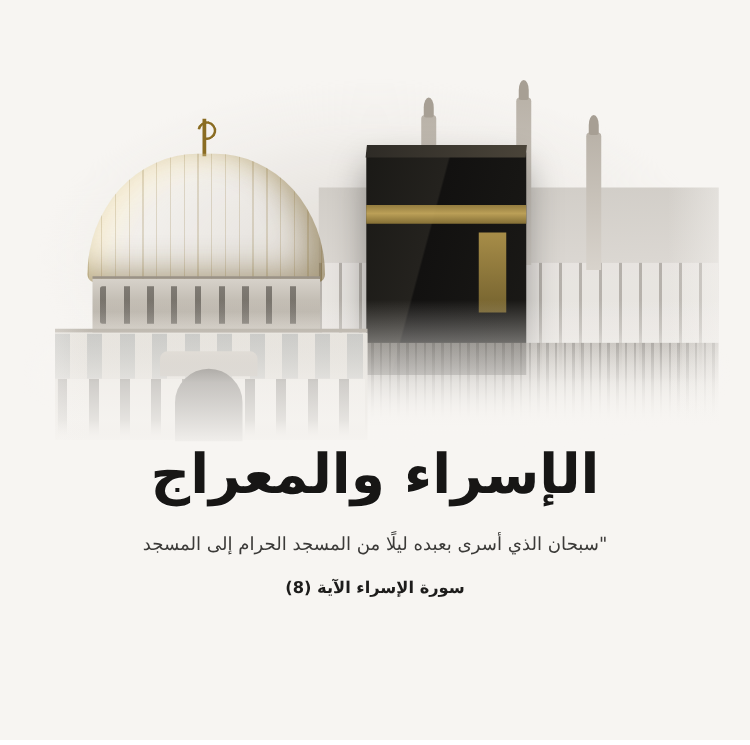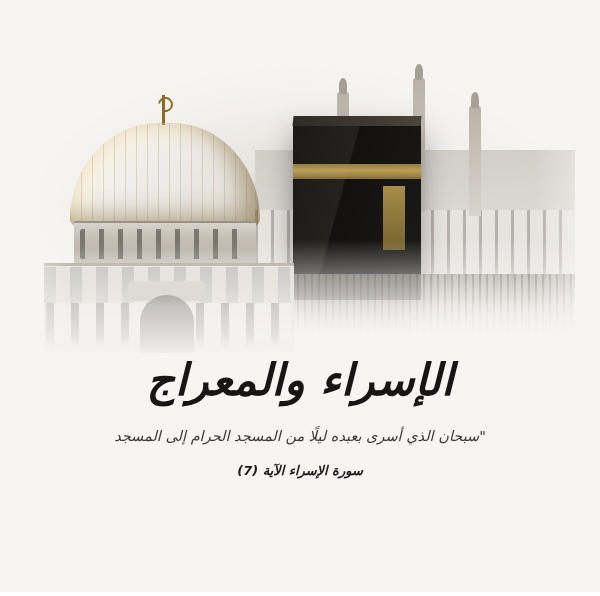--- a/index.html
+++ b/index.html
@@ -10,21 +10,20 @@
   body {
     font-family: "DejaVu Sans", sans-serif;
   }
 
   .poster {
     position: relative;
     width: 600px;
     height: 592px;
     background: #f7f5f2;
     overflow: hidden;
-    font-style: italic;
   }
 
   
   .artwork {
     position: absolute;
     left: 0;
     top: 0;
     width: 600px;
     height: 360px;
     overflow: hidden;
@@ -336,16 +335,16 @@
 
     <div class="art-fade"></div>
     <div class="art-fade-sides"></div>
   </div>
 
   <div class="text-block">
     <h1 class="headline">الإسراء والمعراج</h1>
     <div class="verse">
       <span class="verse-line">"سبحان الذي أسرى بعبده ليلًا من المسجد الحرام إلى المسجد</span>
     </div>
-    <div class="reference">سورة الإسراء الآية (7)</div>
+    <div class="reference">سورة الإسراء الآية (8)</div>
   </div>
 
 </div>
 
 </body></html>

